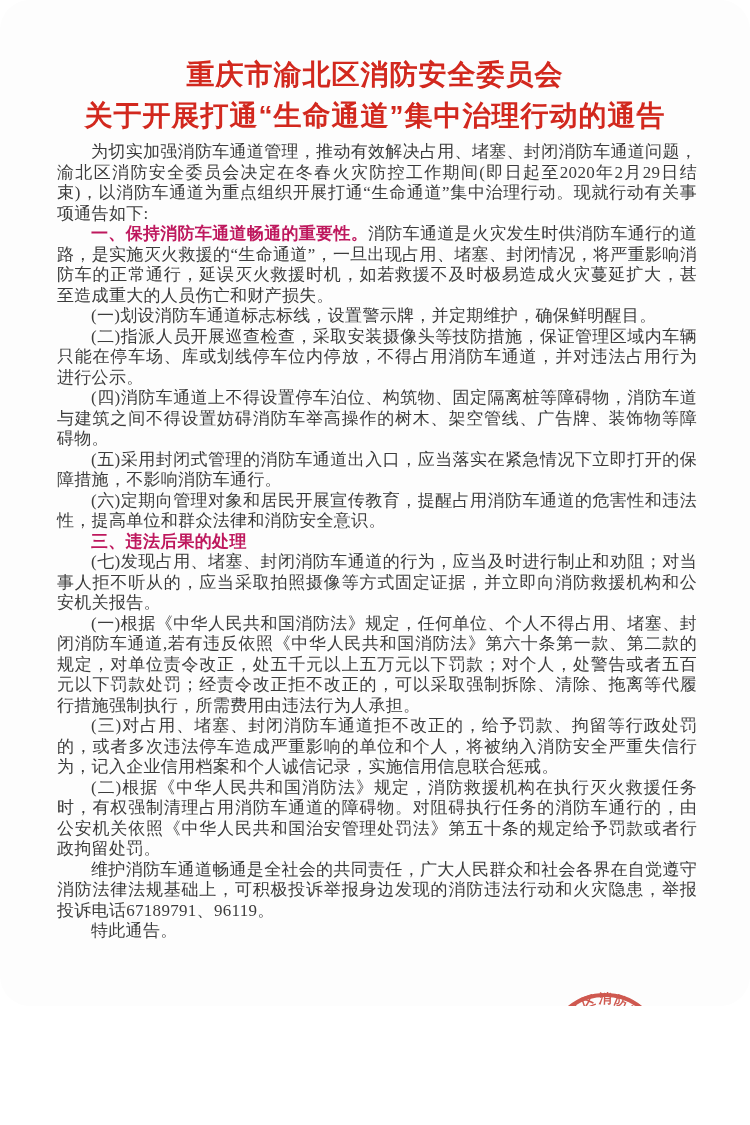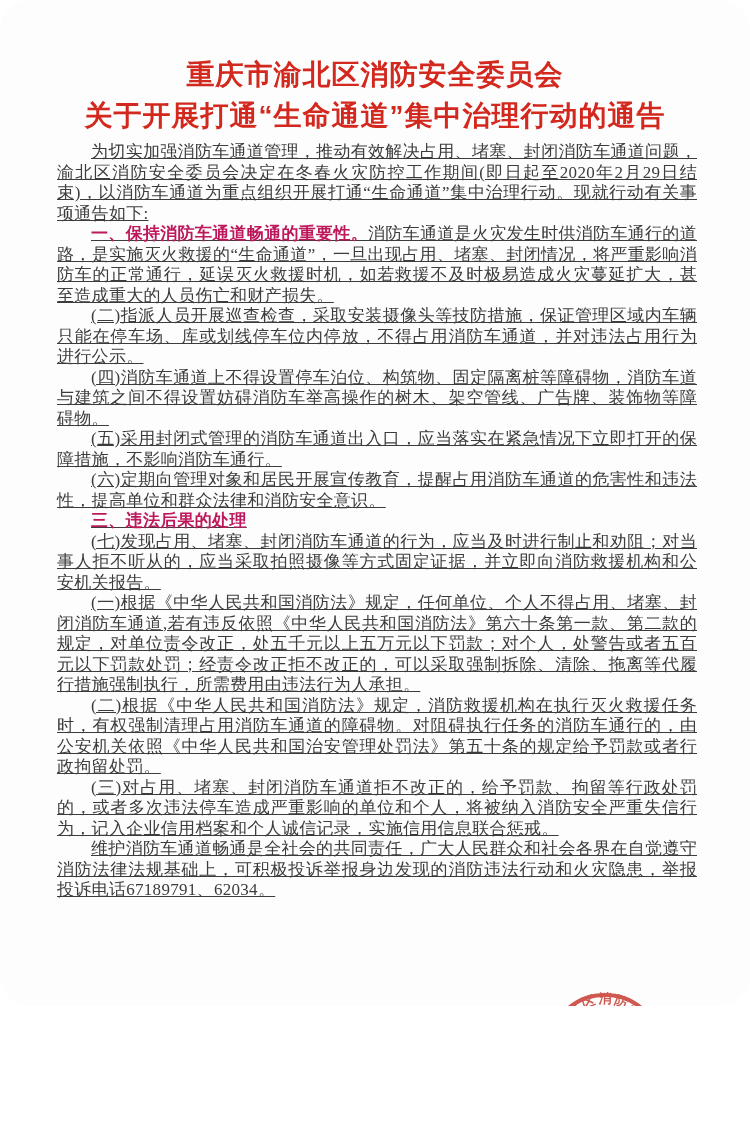--- a/index.html
+++ b/index.html
@@ -20,21 +20,20 @@
     font-weight:bold;
     font-size:28px;line-height:41px;
     color:#d2281e;
     letter-spacing:1px;
   }
   .content{
     position:absolute;left:57px;top:142px;width:640px;
     font-size:17px;line-height:20.5px;
     text-align:justify;
     letter-spacing:0.3px;
-    text-decoration:underline;
   }
   .content p{margin:0;text-indent:2em;}
   .lead{
     font-family:"Liberation Sans","DejaVu Sans",sans-serif;
     font-weight:bold;color:#be185d;
   }
   .sig{
     position:absolute;top:1028px;right:47px;
     text-align:right;
     font-weight:bold;
@@ -66,32 +65,34 @@
   <header class="title">
     <div>重庆市渝北区消防安全委员会</div>
     <div>关于开展打通“生命通道”集中治理行动的通告</div>
   </header>
 
   <main class="content">
     <p>为切实加强消防车通道管理，推动有效解决占用、堵塞、封闭消防车通道问题，渝北区消防安全委员会决定在冬春火灾防控工作期间(即日起至2020年2月29日结束)，以消防车通道为重点组织开展打通“生命通道”集中治理行动。现就行动有关事项通告如下:</p>
 
     <p><b class="lead">一、保持消防车通道畅通的重要性。</b><span>消防车通道是火灾发生时供消防车通行的道路，是实施灭火救援的“生命通道”，一旦出现占用、堵塞、封闭情况，将严重影响消防车的正常通行，延误灭火救援时机，如若救援不及时极易造成火灾蔓延扩大，甚至造成重大的人员伤亡和财产损失。</span></p>
 
+    <p>(一)划设消防车通道标志标线，设置警示牌，并定期维护，确保鲜明醒目。</p>
     <p>(二)指派人员开展巡查检查，采取安装摄像头等技防措施，保证管理区域内车辆只能在停车场、库或划线停车位内停放，不得占用消防车通道，并对违法占用行为进行公示。</p>
     <p>(四)消防车通道上不得设置停车泊位、构筑物、固定隔离桩等障碍物，消防车道与建筑之间不得设置妨碍消防车举高操作的树木、架空管线、广告牌、装饰物等障碍物。</p>
     <p>(五)采用封闭式管理的消防车通道出入口，应当落实在紧急情况下立即打开的保障措施，不影响消防车通行。</p>
     <p>(六)定期向管理对象和居民开展宣传教育，提醒占用消防车通道的危害性和违法性，提高单位和群众法律和消防安全意识。</p>
     <p><b class="lead">三、违法后果的处理</b></p>
 
     <p>(七)发现占用、堵塞、封闭消防车通道的行为，应当及时进行制止和劝阻；对当事人拒不听从的，应当采取拍照摄像等方式固定证据，并立即向消防救援机构和公安机关报告。</p>
     <p>(一)根据《中华人民共和国消防法》规定，任何单位、个人不得占用、堵塞、封闭消防车通道,若有违反依照《中华人民共和国消防法》第六十条第一款、第二款的规定，对单位责令改正，处五千元以上五万元以下罚款；对个人，处警告或者五百元以下罚款处罚；经责令改正拒不改正的，可以采取强制拆除、清除、拖离等代履行措施强制执行，所需费用由违法行为人承担。</p>
+    <p>(三)对占用、堵塞、封闭消防车通道拒不改正的，给予罚款、拘留等行政处罚的，或者多次违法停车造成严重影响的单位和个人，将被纳入消防安全严重失信行为，记入企业信用档案和个人诚信记录，实施信用信息联合惩戒。</p>
     <p>(二)根据《中华人民共和国消防法》规定，消防救援机构在执行灭火救援任务时，有权强制清理占用消防车通道的障碍物。对阻碍执行任务的消防车通行的，由公安机关依照《中华人民共和国治安管理处罚法》第五十条的规定给予罚款或者行政拘留处罚。</p>
-    <p>(三)对占用、堵塞、封闭消防车通道拒不改正的，给予罚款、拘留等行政处罚的，或者多次违法停车造成严重影响的单位和个人，将被纳入消防安全严重失信行为，记入企业信用档案和个人诚信记录，实施信用信息联合惩戒。</p>
 
-    <p>维护消防车通道畅通是全社会的共同责任，广大人民群众和社会各界在自觉遵守消防法律法规基础上，可积极投诉举报身边发现的消防违法行动和火灾隐患，举报投诉电话67189791、62034。</p>
+    <p>维护消防车通道畅通是全社会的共同责任，广大人民群众和社会各界在自觉遵守消防法律法规基础上，可积极投诉举报身边发现的消防违法行动和火灾隐患，举报投诉电话67189791、96119。</p>
+    <p>特此通告。</p>
   </main>
 
   <div class="sig">
     <div>重庆市渝北区消防安全委员会</div>
     <div class="date">2019年12月24日</div>
   </div>
 
   <svg class="seal" viewBox="0 0 120 114" aria-hidden="true">
     <ellipse cx="60" cy="57" rx="54" ry="50" fill="none" stroke="#c5352a" stroke-width="4"></ellipse>
     <polygon fill="#c5352a" points="60,40 64.11,51.34 76.17,51.75 66.66,59.16 69.99,70.75 60,64 50.01,70.75 53.34,59.16 43.83,51.75 55.89,51.34"></polygon>

